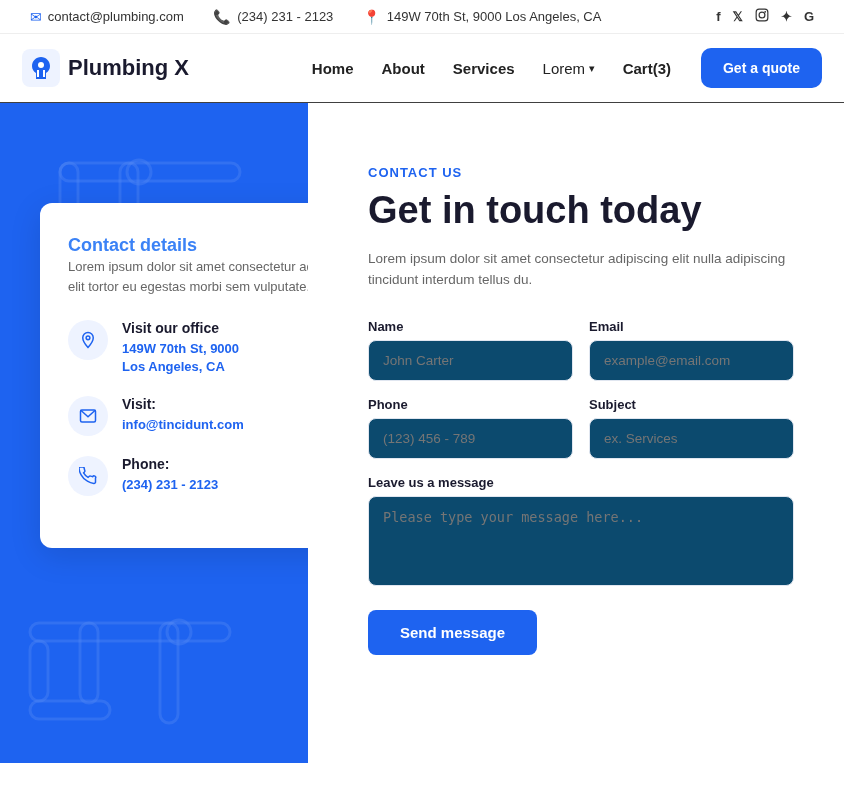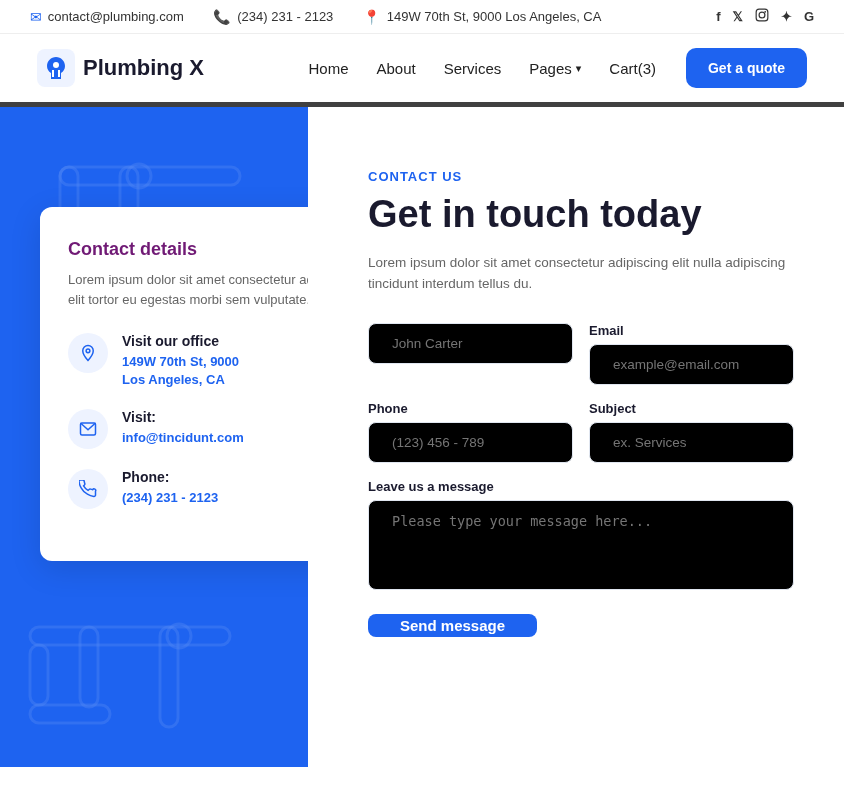--- a/index.html
+++ b/index.html
@@ -18,28 +18,28 @@
     }
     .topbar-item { display: flex; align-items: center; gap: 6px; }
     .topbar-icon { color: #1e63f0; font-size: 14px; }
     .topbar-social { margin-left: auto; display: flex; gap: 12px; align-items: center; }
     .social-link { color: #333; font-size: 13px; font-weight: 600; text-decoration: none; }
 
     
     .navbar {
       display: flex;
       align-items: center;
-      padding: 14px 37px;
-      border-bottom: 5px solid #404040;
+      padding: 14px 22px;
+      border-bottom: 1px solid #404040;
       background: #fff;
     }
     .logo { display: flex; align-items: center; gap: 8px; font-size: 22px; font-weight: 700; color: #1a1a2e; text-decoration: none; }
     .logo-icon { width: 38px; height: 38px; }
     .nav-links { display: flex; align-items: center; gap: 28px; margin-left: auto; margin-right: 30px; }
-    .nav-link { text-decoration: none; color: #222; font-size: 15px; font-weight: 400; }
+    .nav-link { text-decoration: none; color: #222; font-size: 15px; font-weight: 700; }
     .nav-dropdown { display: flex; align-items: center; gap: 4px; cursor: pointer; font-size: 15px; font-weight: 500; color: #222; }
     .chevron { font-size: 11px; }
     .cta-btn {
       background: #1e63f0;
       color: #fff;
       border: none;
       border-radius: 10px;
       padding: 12px 22px;
       font-size: 14px;
       font-weight: 600;
@@ -71,21 +71,21 @@
       position: absolute;
       top: 100px;
       left: 40px;
       right: -60px;
       background: #fff;
       border-radius: 12px;
       padding: 32px 28px;
       box-shadow: 0 8px 32px rgba(0,0,0,0.12);
       z-index: 2;
     }
-    .contact-card h2 { font-size: 18px; font-weight: 700; margin-bottom: 10px; color: #701a75; }
+    .contact-card h2 { font-size: 18px; font-weight: 700; margin-bottom: 1px; color: #3b82f6; }
     .contact-card p { font-size: 13px; color: #666; line-height: 1.5; margin-bottom: 24px; }
     .contact-detail { display: flex; align-items: flex-start; gap: 14px; margin-bottom: 20px; }
     .detail-icon {
       width: 40px; height: 40px;
       border-radius: 50%;
       background: #eef3ff;
       display: flex; align-items: center; justify-content: center;
       flex-shrink: 0;
       color: #1e63f0;
       font-size: 16px;
@@ -102,34 +102,34 @@
     .contact-label { font-size: 13px; font-weight: 700; color: #1e63f0; letter-spacing: 1px; text-transform: uppercase; margin-bottom: 8px; margin-top: 12px; }
     .contact-title { font-size: 38px; font-weight: 800; color: #1a1a2e; margin-bottom: 14px; line-height: 1.2; }
     .contact-desc { font-size: 13.5px; color: #666; line-height: 1.6; margin-bottom: 28px; }
 
     .form-row { display: flex; gap: 16px; margin-bottom: 16px; }
     .form-group { flex: 1; display: flex; flex-direction: column; gap: 6px; }
     .form-group label { font-size: 13px; font-weight: 600; color: #1a1a2e; }
     .form-group input, .form-group textarea {
       border: 1.5px solid #e0e6f0;
       border-radius: 8px;
-      padding: 12px 23px;
+      padding: 12px 14px;
       font-size: 13.5px;
       color: #aaa;
       outline: none;
       width: 100%;
-      background: #000000;
+      background: #0c4a6e;
     }
     .form-group textarea { resize: none; height: 90px; }
     .send-btn {
       background: #1e63f0;
       color: #fff;
       border: none;
       border-radius: 8px;
-      padding: 3px 32px;
+      padding: 14px 32px;
       font-size: 15px;
       font-weight: 600;
       cursor: pointer;
       margin-top: 8px;
     }
 
     
     .pipe-deco { stroke: rgba(255,255,255,0.35); stroke-width: 3; fill: none; }
   </style>
 </head>
@@ -171,21 +171,21 @@
       <path d="M16 21 L16 28 M22 21 L22 28" stroke="#fff" stroke-width="2"></path>
       <circle cx="19" cy="16" r="3" fill="#fff"></circle>
     </svg>
     <span>Plumbing X</span>
   </a>
   <div class="nav-links">
     <a href="#" class="nav-link">Home</a>
     <a href="#" class="nav-link">About</a>
     <a href="#" class="nav-link">Services</a>
     <div class="nav-dropdown">
-      <span>Pages</span>
+      <span>Lorem</span>
       <span class="chevron">▾</span>
     </div>
     <a href="#" class="nav-link">Cart(3)</a>
   </div>
   <button class="cta-btn">Get a quote</button>
 </nav>
 
 <div class="main-content">
 
   <div class="left-section">
@@ -253,20 +253,21 @@
   </div>
 
   <div class="right-section">
     <div class="contact-label">CONTACT US</div>
     <h1 class="contact-title">Get in touch today</h1>
     <p class="contact-desc">Lorem ipsum dolor sit amet consectetur adipiscing elit nulla adipiscing tincidunt interdum tellus du.</p>
 
     <form>
       <div class="form-row">
         <div class="form-group">
+          <label>Name</label>
           <input type="text" placeholder="John Carter" style="">
         </div>
         <div class="form-group">
           <label>Email</label>
           <input type="email" placeholder="example@email.com" style="">
         </div>
       </div>
 
       <div class="form-row">
         <div class="form-group">

